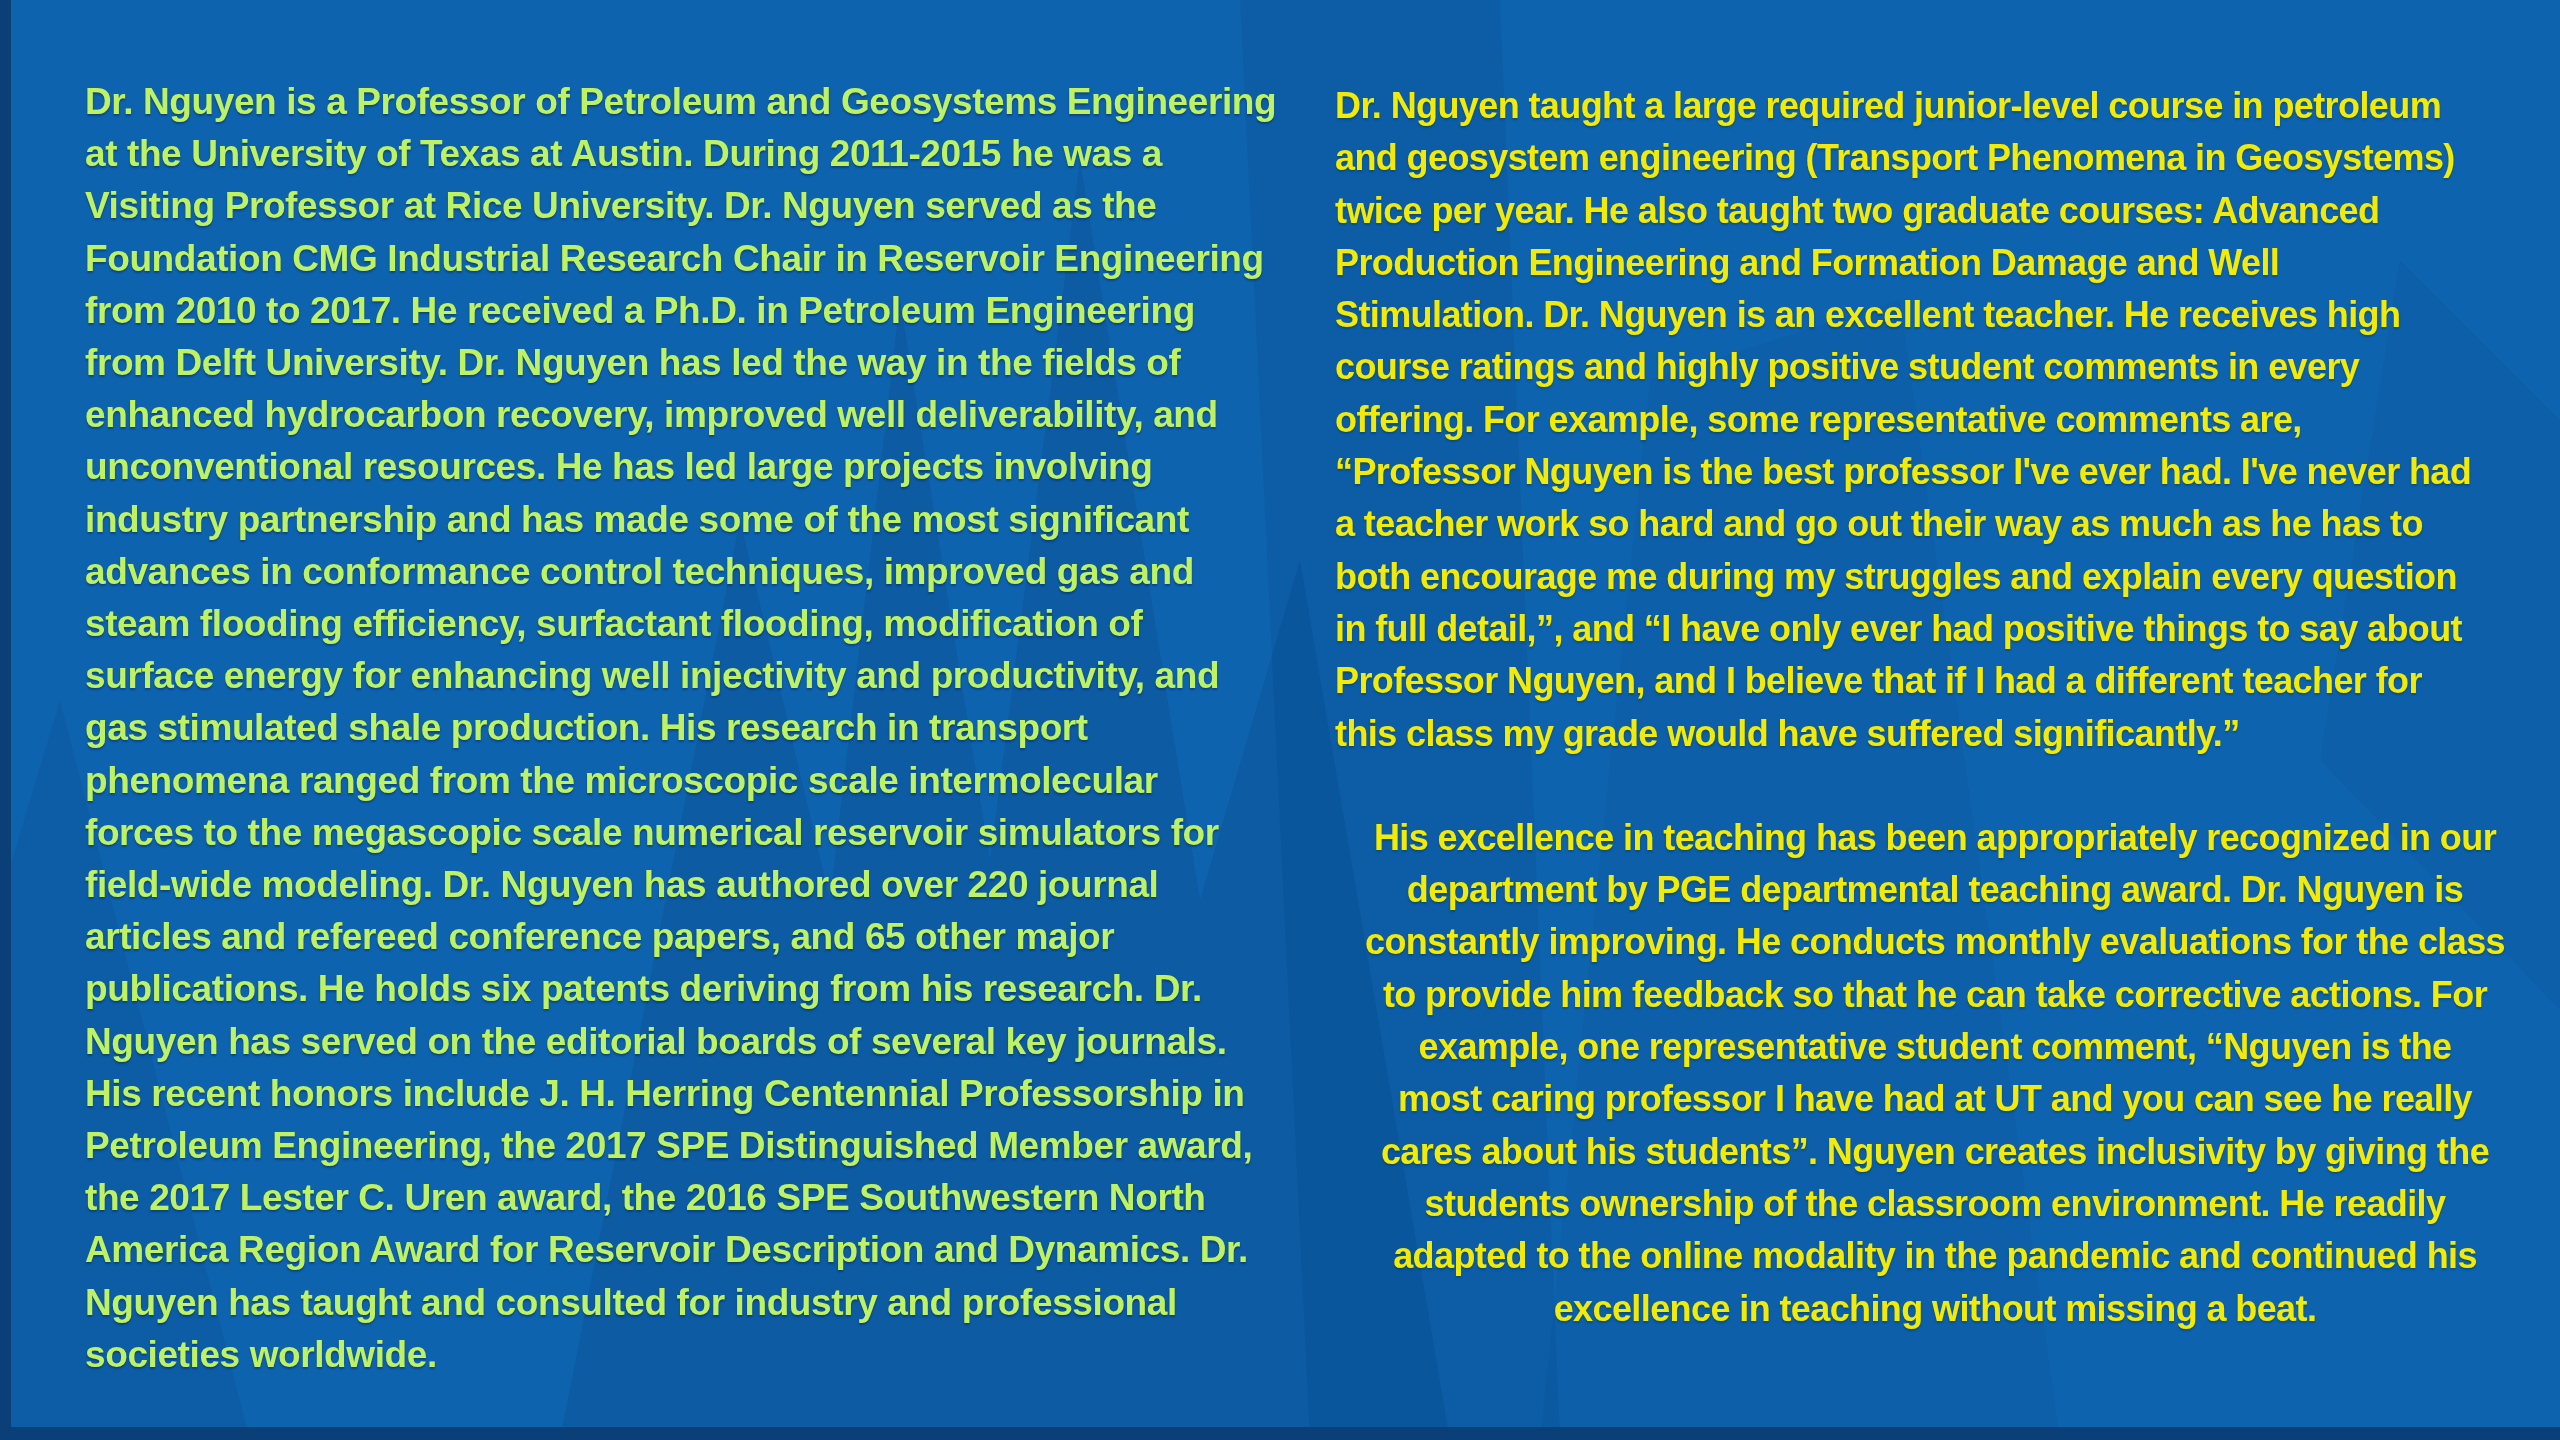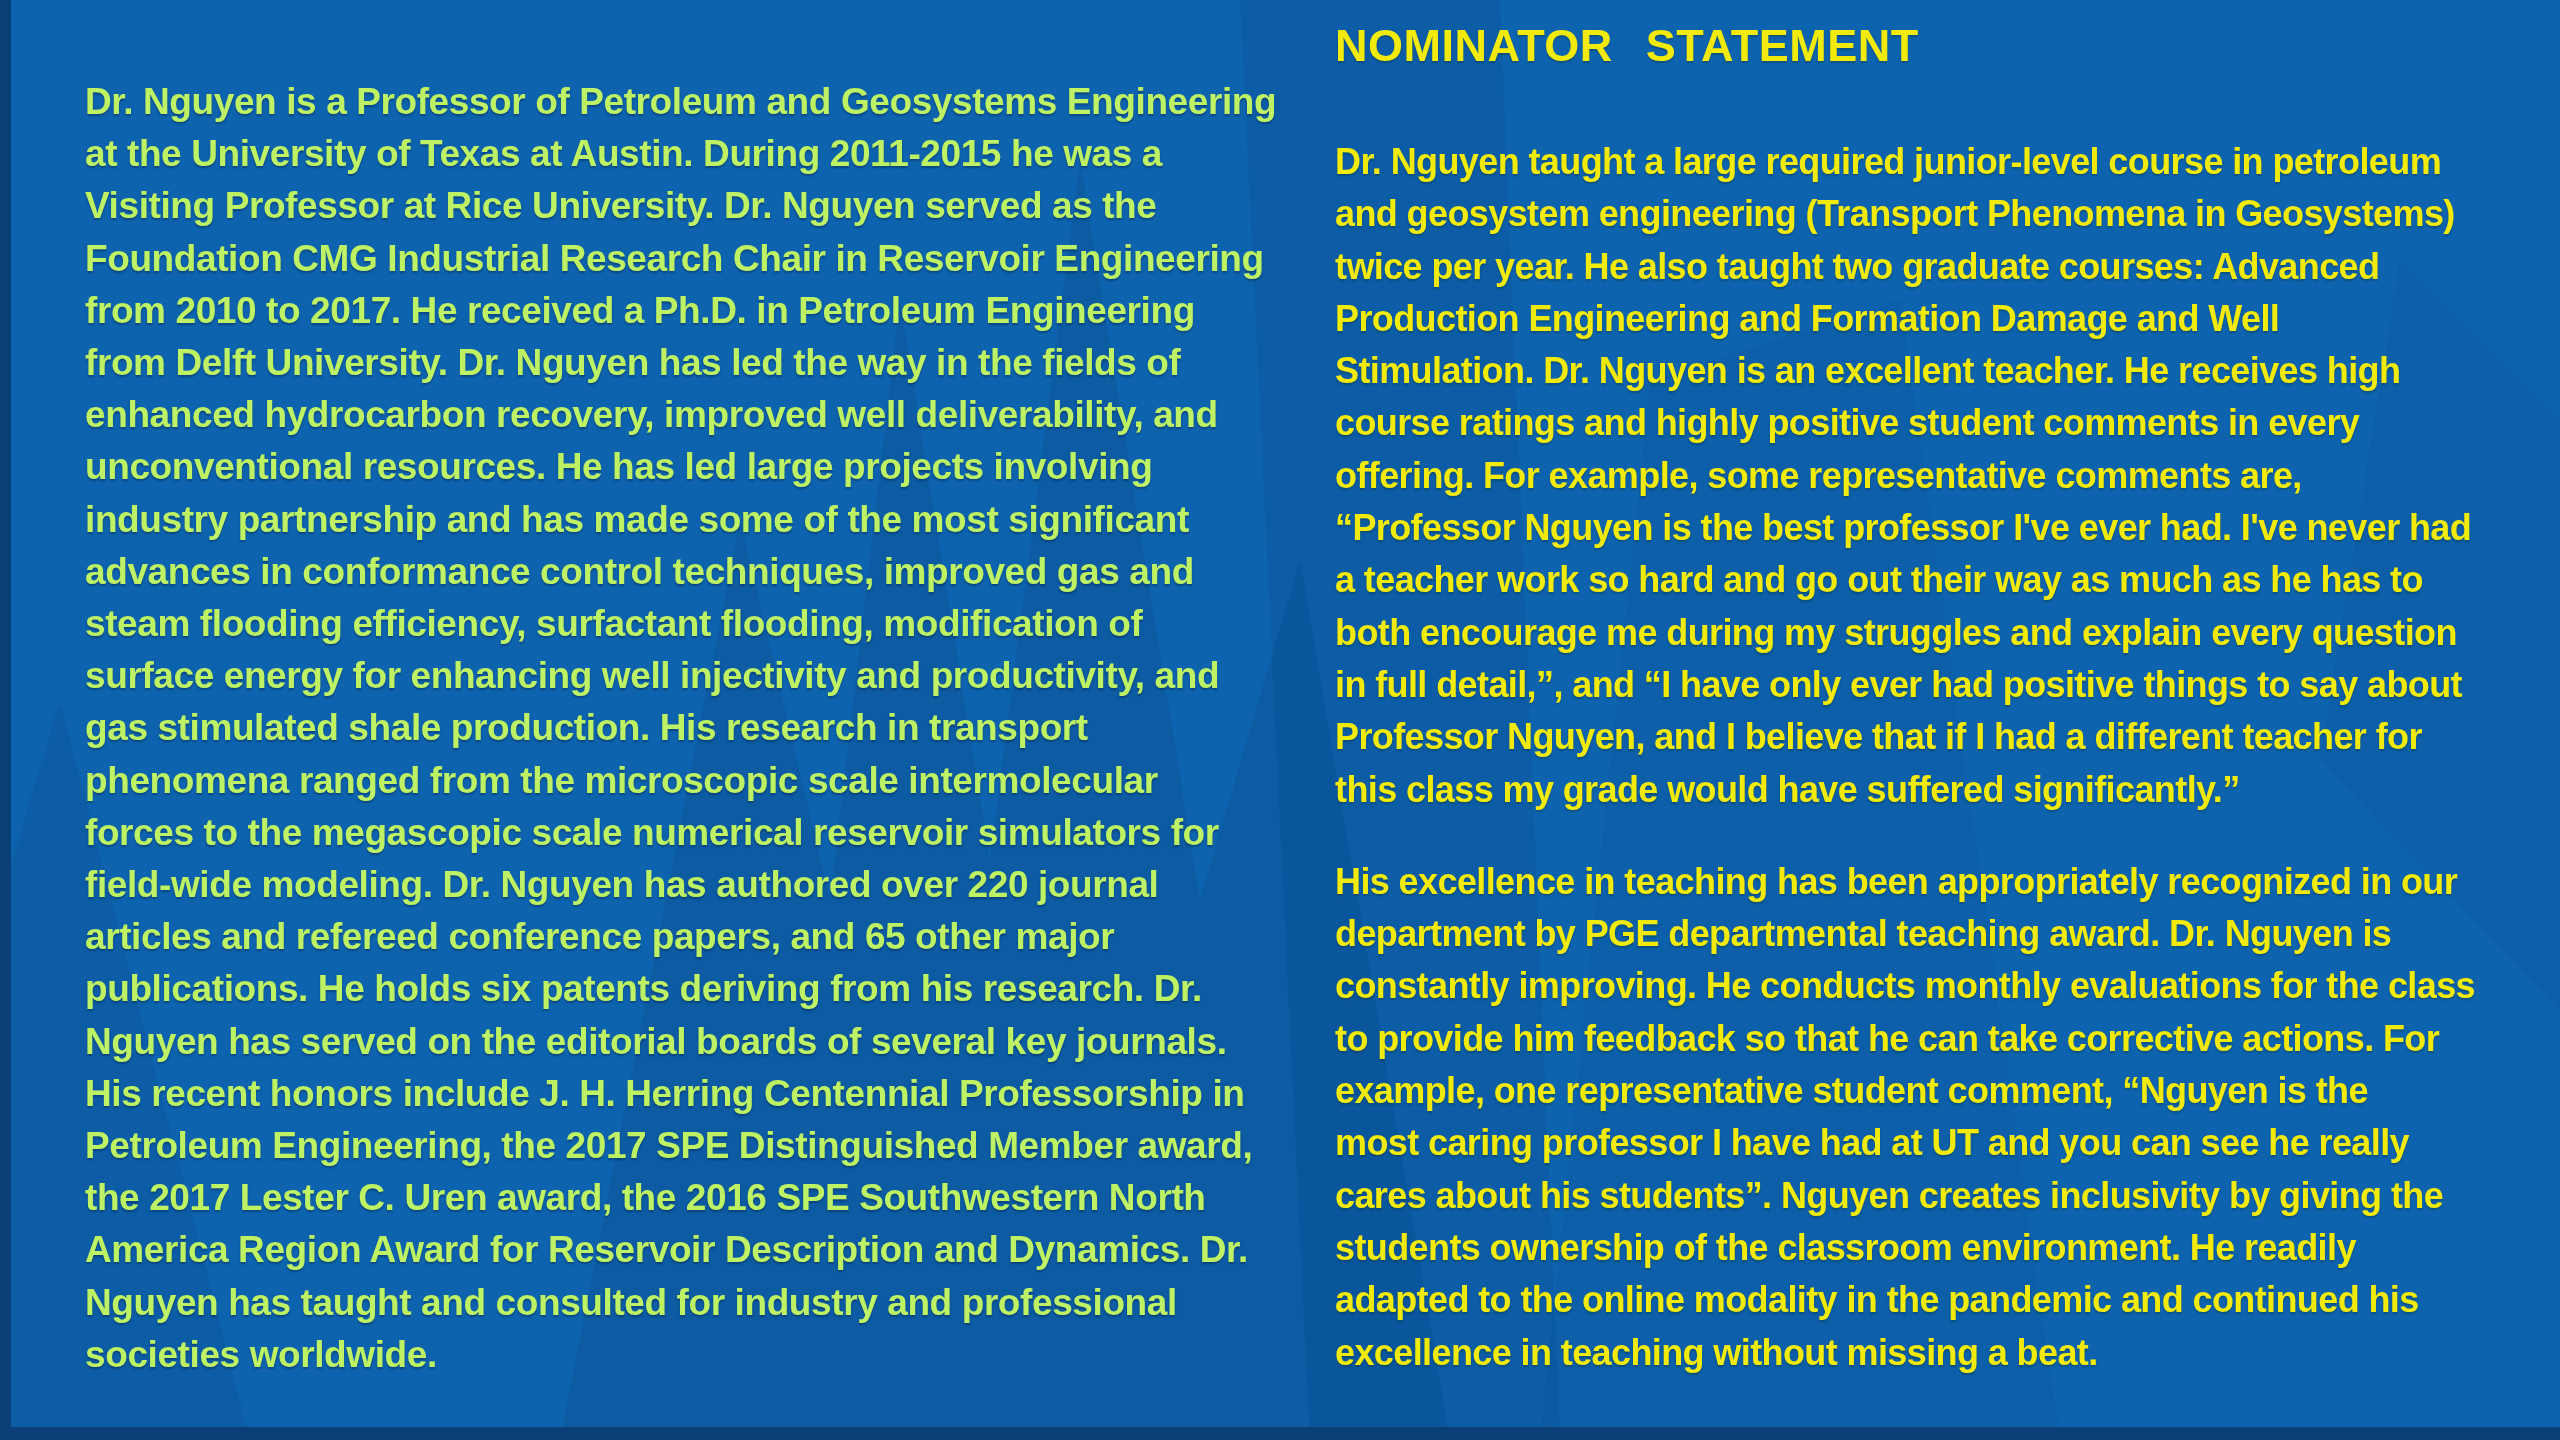--- a/index.html
+++ b/index.html
@@ -61,21 +61,21 @@
   }
   .nominator-para {
     font-size: 36px;
     line-height: 52.3px;
     letter-spacing: -0.6px;
     color: #f1ea0b;
     white-space: pre;
     text-shadow: 0 2px 2px rgba(0,40,30,0.3);
   }
   .para-1 { margin-top: 62px; }
-  .para-2 { margin-top: 40px; }
+  .para-2 { margin-top: 52px; text-align: center; }
 </style>
 </head>
 <body>
 
 <div class="slide">
 
   <svg class="watermark" viewBox="0 0 2560 1440" xmlns="http://www.w3.org/2000/svg">
     <polygon points="560,1440 740,520 830,900 900,300 990,860 1080,160 1200,900 1300,560 1450,1440" fill="#032e66" opacity="0.14"></polygon>
     <polygon points="1240,0 1500,0 1560,1440 1310,1440" fill="#032e66" opacity="0.10"></polygon>
     <polygon points="1650,380 1900,300 2060,1440 1540,1440" fill="#032e66" opacity="0.08"></polygon>
@@ -106,21 +106,20 @@
 publications. He holds six patents deriving from his research. Dr.
 Nguyen has served on the editorial boards of several key journals.
 His recent honors include J. H. Herring Centennial Professorship in
 Petroleum Engineering, the 2017 SPE Distinguished Member award,
 the 2017 Lester C. Uren award, the 2016 SPE Southwestern North
 America Region Award for Reservoir Description and Dynamics. Dr.
 Nguyen has taught and consulted for industry and professional
 societies worldwide.</div>
 
   <div class="right-col">
-    <h1 class="nominator-heading">NOMINATOR STATEMENT</h1>
     <div class="nominator-para para-1">Dr. Nguyen taught a large required junior-level course in petroleum
 and geosystem engineering (Transport Phenomena in Geosystems)
 twice per year. He also taught two graduate courses: Advanced
 Production Engineering and Formation Damage and Well
 Stimulation. Dr. Nguyen is an excellent teacher. He receives high
 course ratings and highly positive student comments in every
 offering. For example, some representative comments are,
 “Professor Nguyen is the best professor I've ever had. I've never had
 a teacher work so hard and go out their way as much as he has to
 both encourage me during my struggles and explain every question

